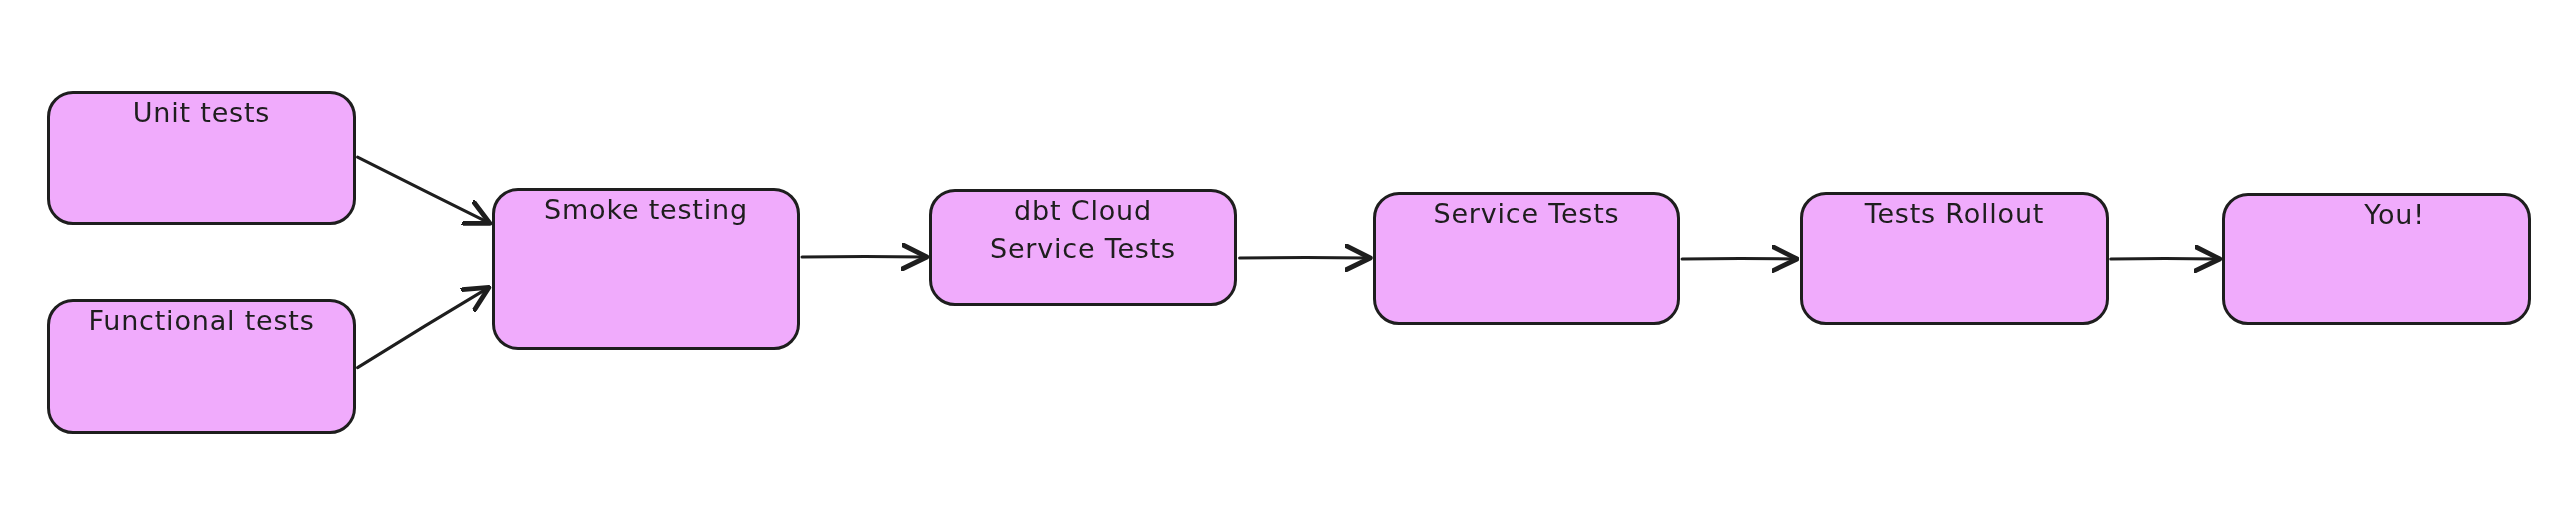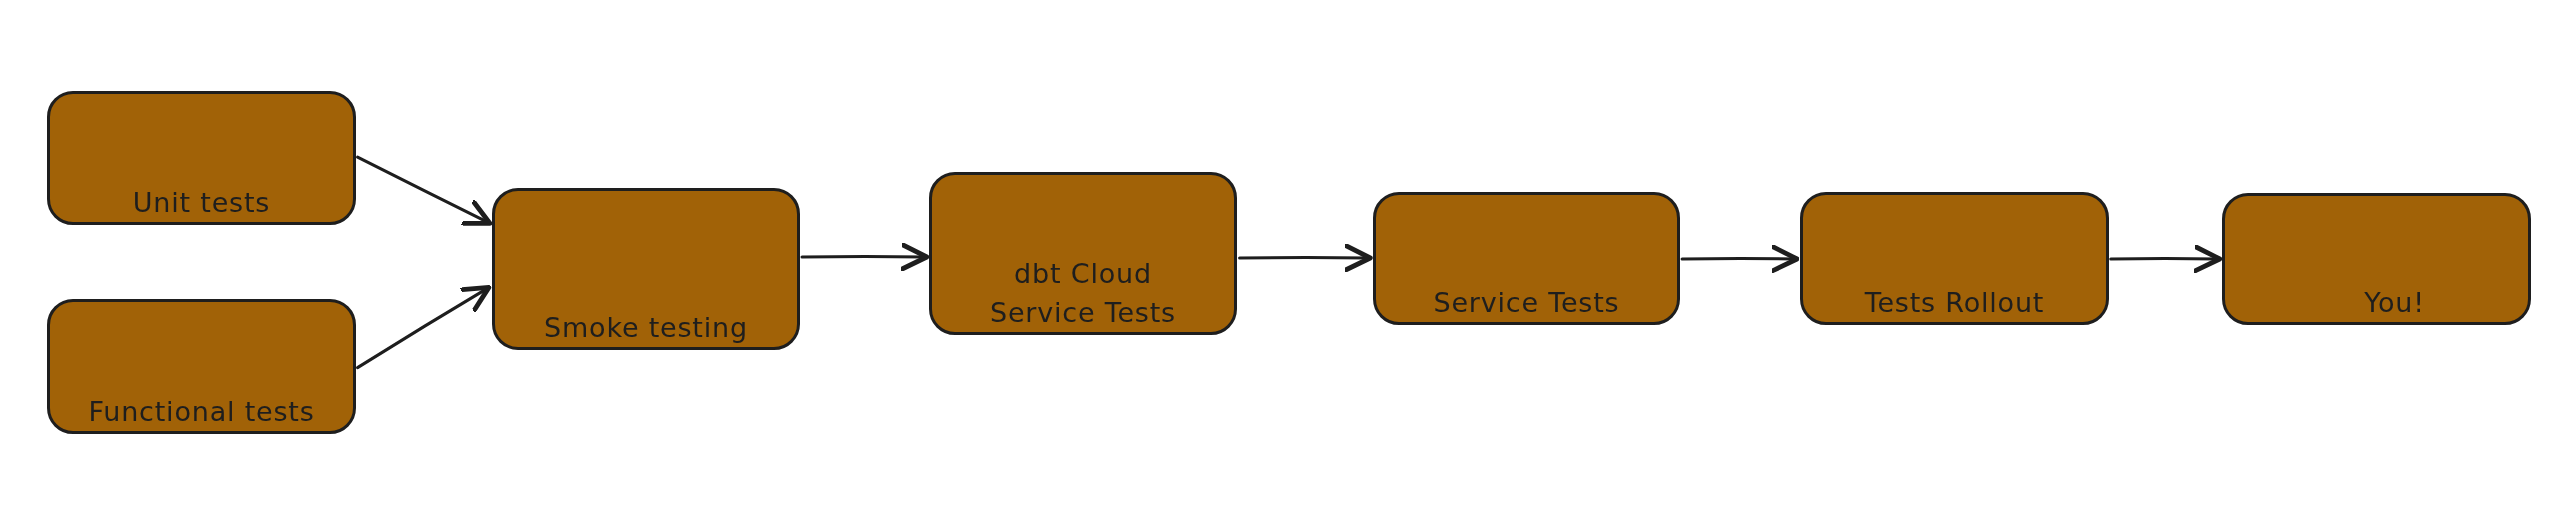--- a/index.html
+++ b/index.html
@@ -22,44 +22,44 @@
     position: absolute;
     left: 0;
     top: 0;
     width: 2576px;
     height: 510px;
     pointer-events: none;
   }
   .node {
     position: absolute;
     box-sizing: border-box;
-    background: #a16207;
+    background: #f0abfc;
     border: 3px solid #1e1e1e;
     border-radius: 26px;
     display: flex;
-    align-items: flex-end;
+    align-items: flex-start;
     justify-content: center;
     text-align: center;
     z-index: 2;
   }
   .node-label {
     color: #1e1e1e;
     font-family: "DejaVu Sans", sans-serif;
     font-size: 27px;
     line-height: 1.42;
     letter-spacing: 0.8px;
     white-space: pre-line;
     padding: 0 10px;
     font-weight: 400;
   }
   
   #node-unit-tests        { left: 47px;   top: 91px;  width: 309px; height: 134px; }
   #node-functional-tests  { left: 47px;   top: 299px; width: 309px; height: 135px; }
   #node-smoke-testing     { left: 492px;  top: 188px; width: 308px; height: 162px; }
-  #node-dbt-cloud         { left: 929px;  top: 172px; width: 308px; height: 163px; }
+  #node-dbt-cloud         { left: 929px;  top: 189px; width: 308px; height: 117px; }
   #node-canary-tests      { left: 1373px; top: 192px; width: 307px; height: 133px; }
   #node-phased-rollout    { left: 1800px; top: 192px; width: 309px; height: 133px; }
   #node-you               { left: 2222px; top: 193px; width: 309px; height: 132px; padding-left: 36px; }
 </style>
 </head>
 <body>
 
 <div id="canvas">
 
   <svg id="edges" viewBox="0 0 2608 516" xmlns="http://www.w3.org/2000/svg">

